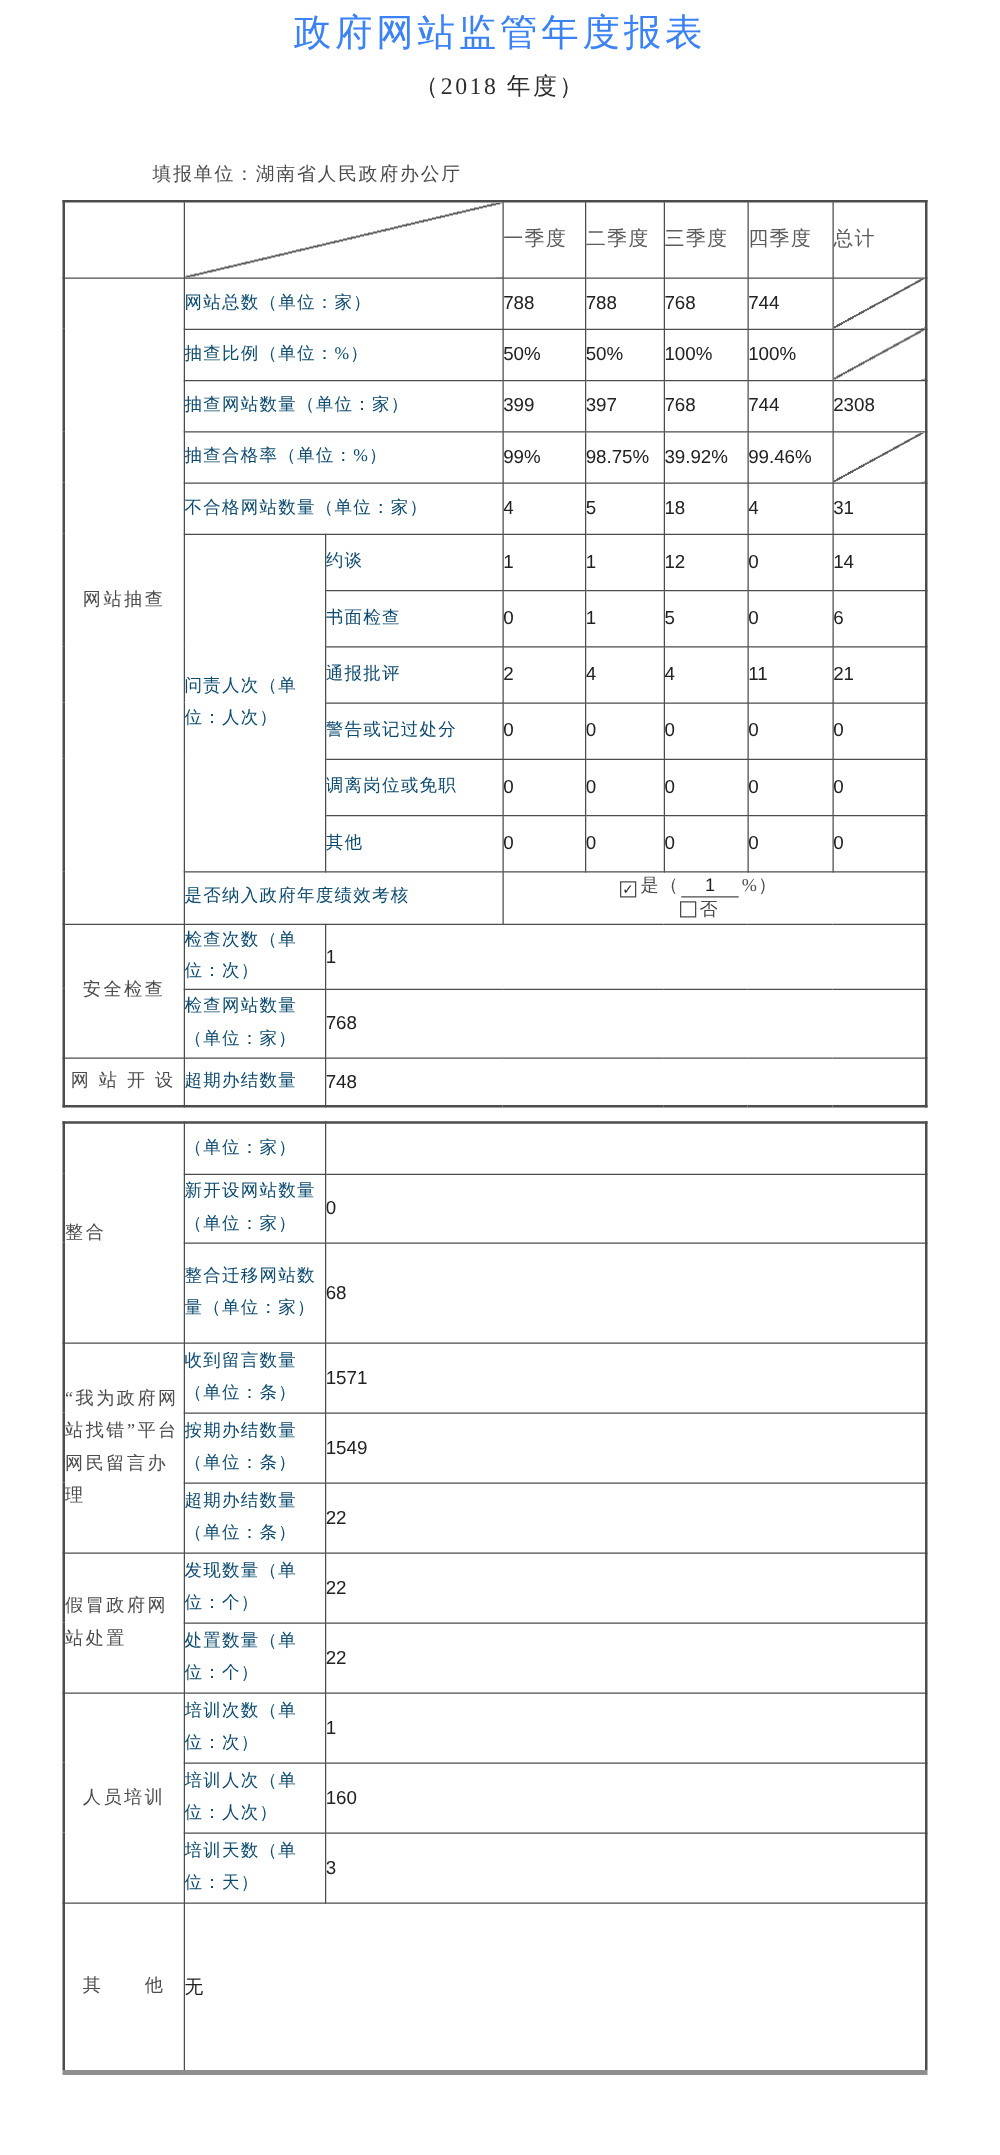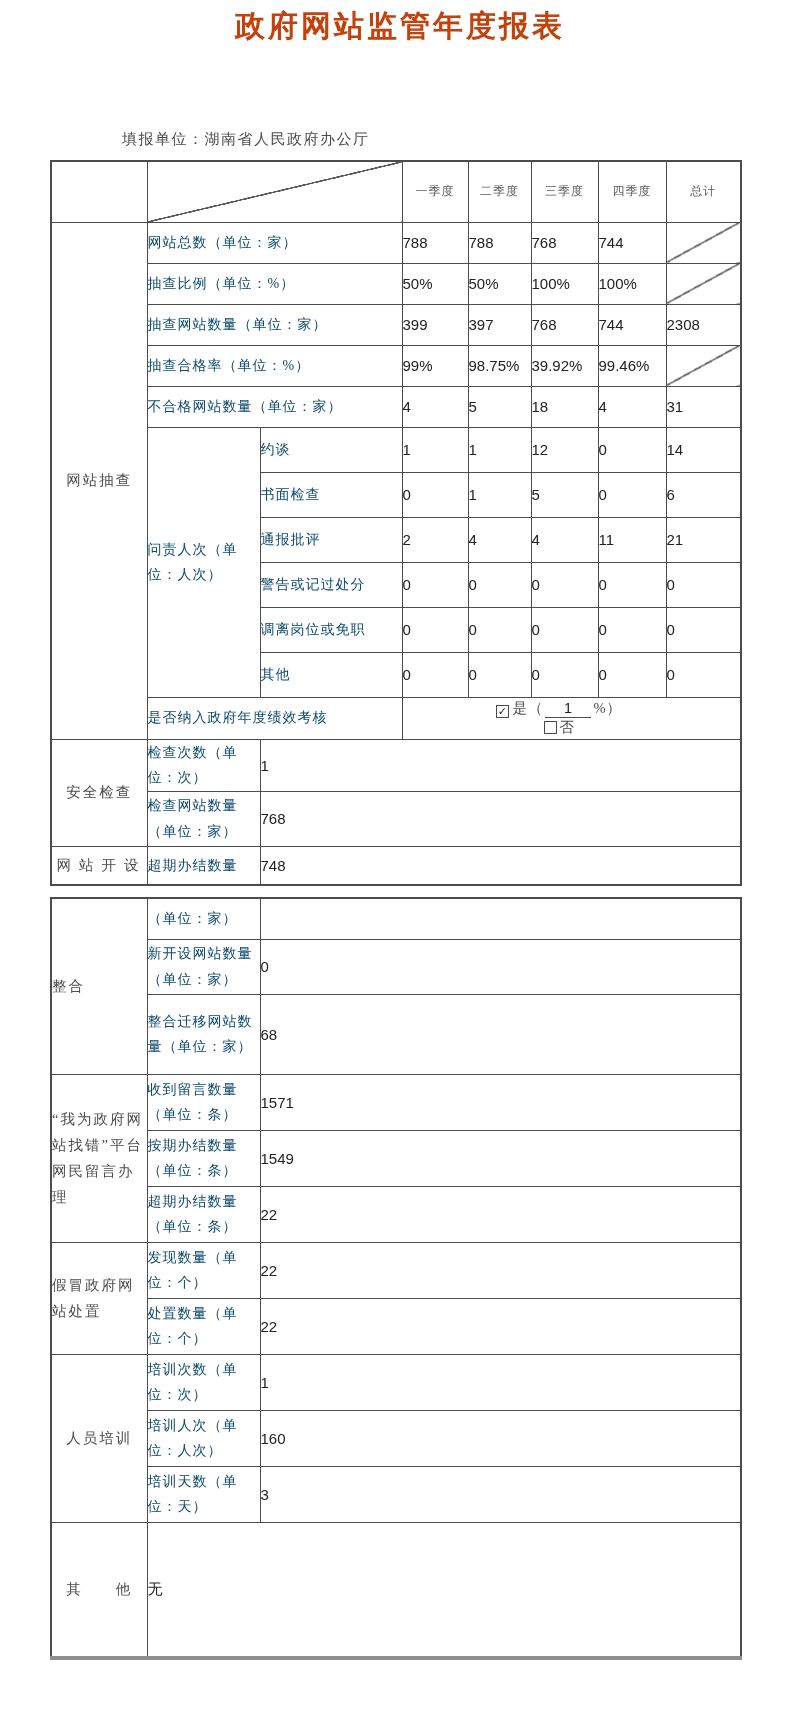--- a/index.html
+++ b/index.html
@@ -3,39 +3,39 @@
 <meta charset="utf-8">
 <style>
   html,body { margin:0; padding:0; background:#e8e8e8; }
   .page {
     position:relative; width:800px; height:1724px; margin:0 auto;
     background:#ffffff; overflow:hidden;
     font-family:"Liberation Serif","DejaVu Serif",serif; color:#3f3f3f;
   }
   .title {
     position:absolute; top:6px; left:0; width:100%; text-align:center;
-    font-size:30px; font-weight:700; letter-spacing:3px; color:#c2410c;
+    font-size:30px; font-weight:400; letter-spacing:3px; color:#3b82f6;
   }
   .subtitle {
     position:absolute; top:56px; left:0; width:100%; text-align:center;
     font-size:19px; letter-spacing:2px; color:#2e2e2e;
   }
   .reporting-unit {
     position:absolute; top:130px; left:122px;
     font-size:15px; letter-spacing:1.5px; color:#4a4a4a;
   }
   table.rep {
     position:absolute; left:50px; width:690px;
     border-collapse:collapse; table-layout:fixed;
     border:2px solid #4c4c4c;
   }
   #table1 { top:160px; }
   #table2 { top:897px; border-bottom:4px solid #8f8f8f; }
   table.rep td { border:1.5px solid #4c4c4c; padding:0; overflow:hidden; vertical-align:middle; }
-  .qh { text-align:center; font-size:12px; color:#5c5c5c; letter-spacing:1px; }
+  .qh { text-align:left; font-size:16px; color:#5c5c5c; letter-spacing:1px; }
   .lbl { font-size:14px; color:#0c4a6e; letter-spacing:1px; line-height:1.8; padding:2px 3px 2px 7px; }
   .grp { text-align:center; font-size:14.5px; color:#4c4c4c; letter-spacing:2px; line-height:1.8; }
   .grp-left { text-align:left; padding:4px 4px 4px 8px; }
   .va-top { vertical-align:top; padding-top:12px; }
   .spaced { letter-spacing:8px; padding-left:8px; text-align:right; }
   .val { font-family:"Liberation Sans","DejaVu Sans",sans-serif; font-size:15px; color:#222222; padding:2px 2px 2px 9px; }
   .head-row td { border-bottom:2px solid #4c4c4c; }
   .thick td { border-top:3px solid #929292; }
   
   .diag {
@@ -58,20 +58,21 @@
     border-bottom:1.5px solid #4c4c4c; line-height:1.15; margin:0 2px;
     font-family:"Liberation Sans","DejaVu Sans",sans-serif; color:#222;
   }
 </style>
 </head>
 <body>
 
 <div class="page">
 
   <div class="title">政府网站监管年度报表</div>
+  <div class="subtitle">（2018 年度）</div>
   <div class="reporting-unit">填报单位：湖南省人民政府办公厅</div>
 
   <table class="rep" id="table1">
     <colgroup>
       <col style="width:96px">
         <col style="width:113px">
         <col style="width:142px">
       <col style="width:66px">
         <col style="width:63px">
         <col style="width:67px">

